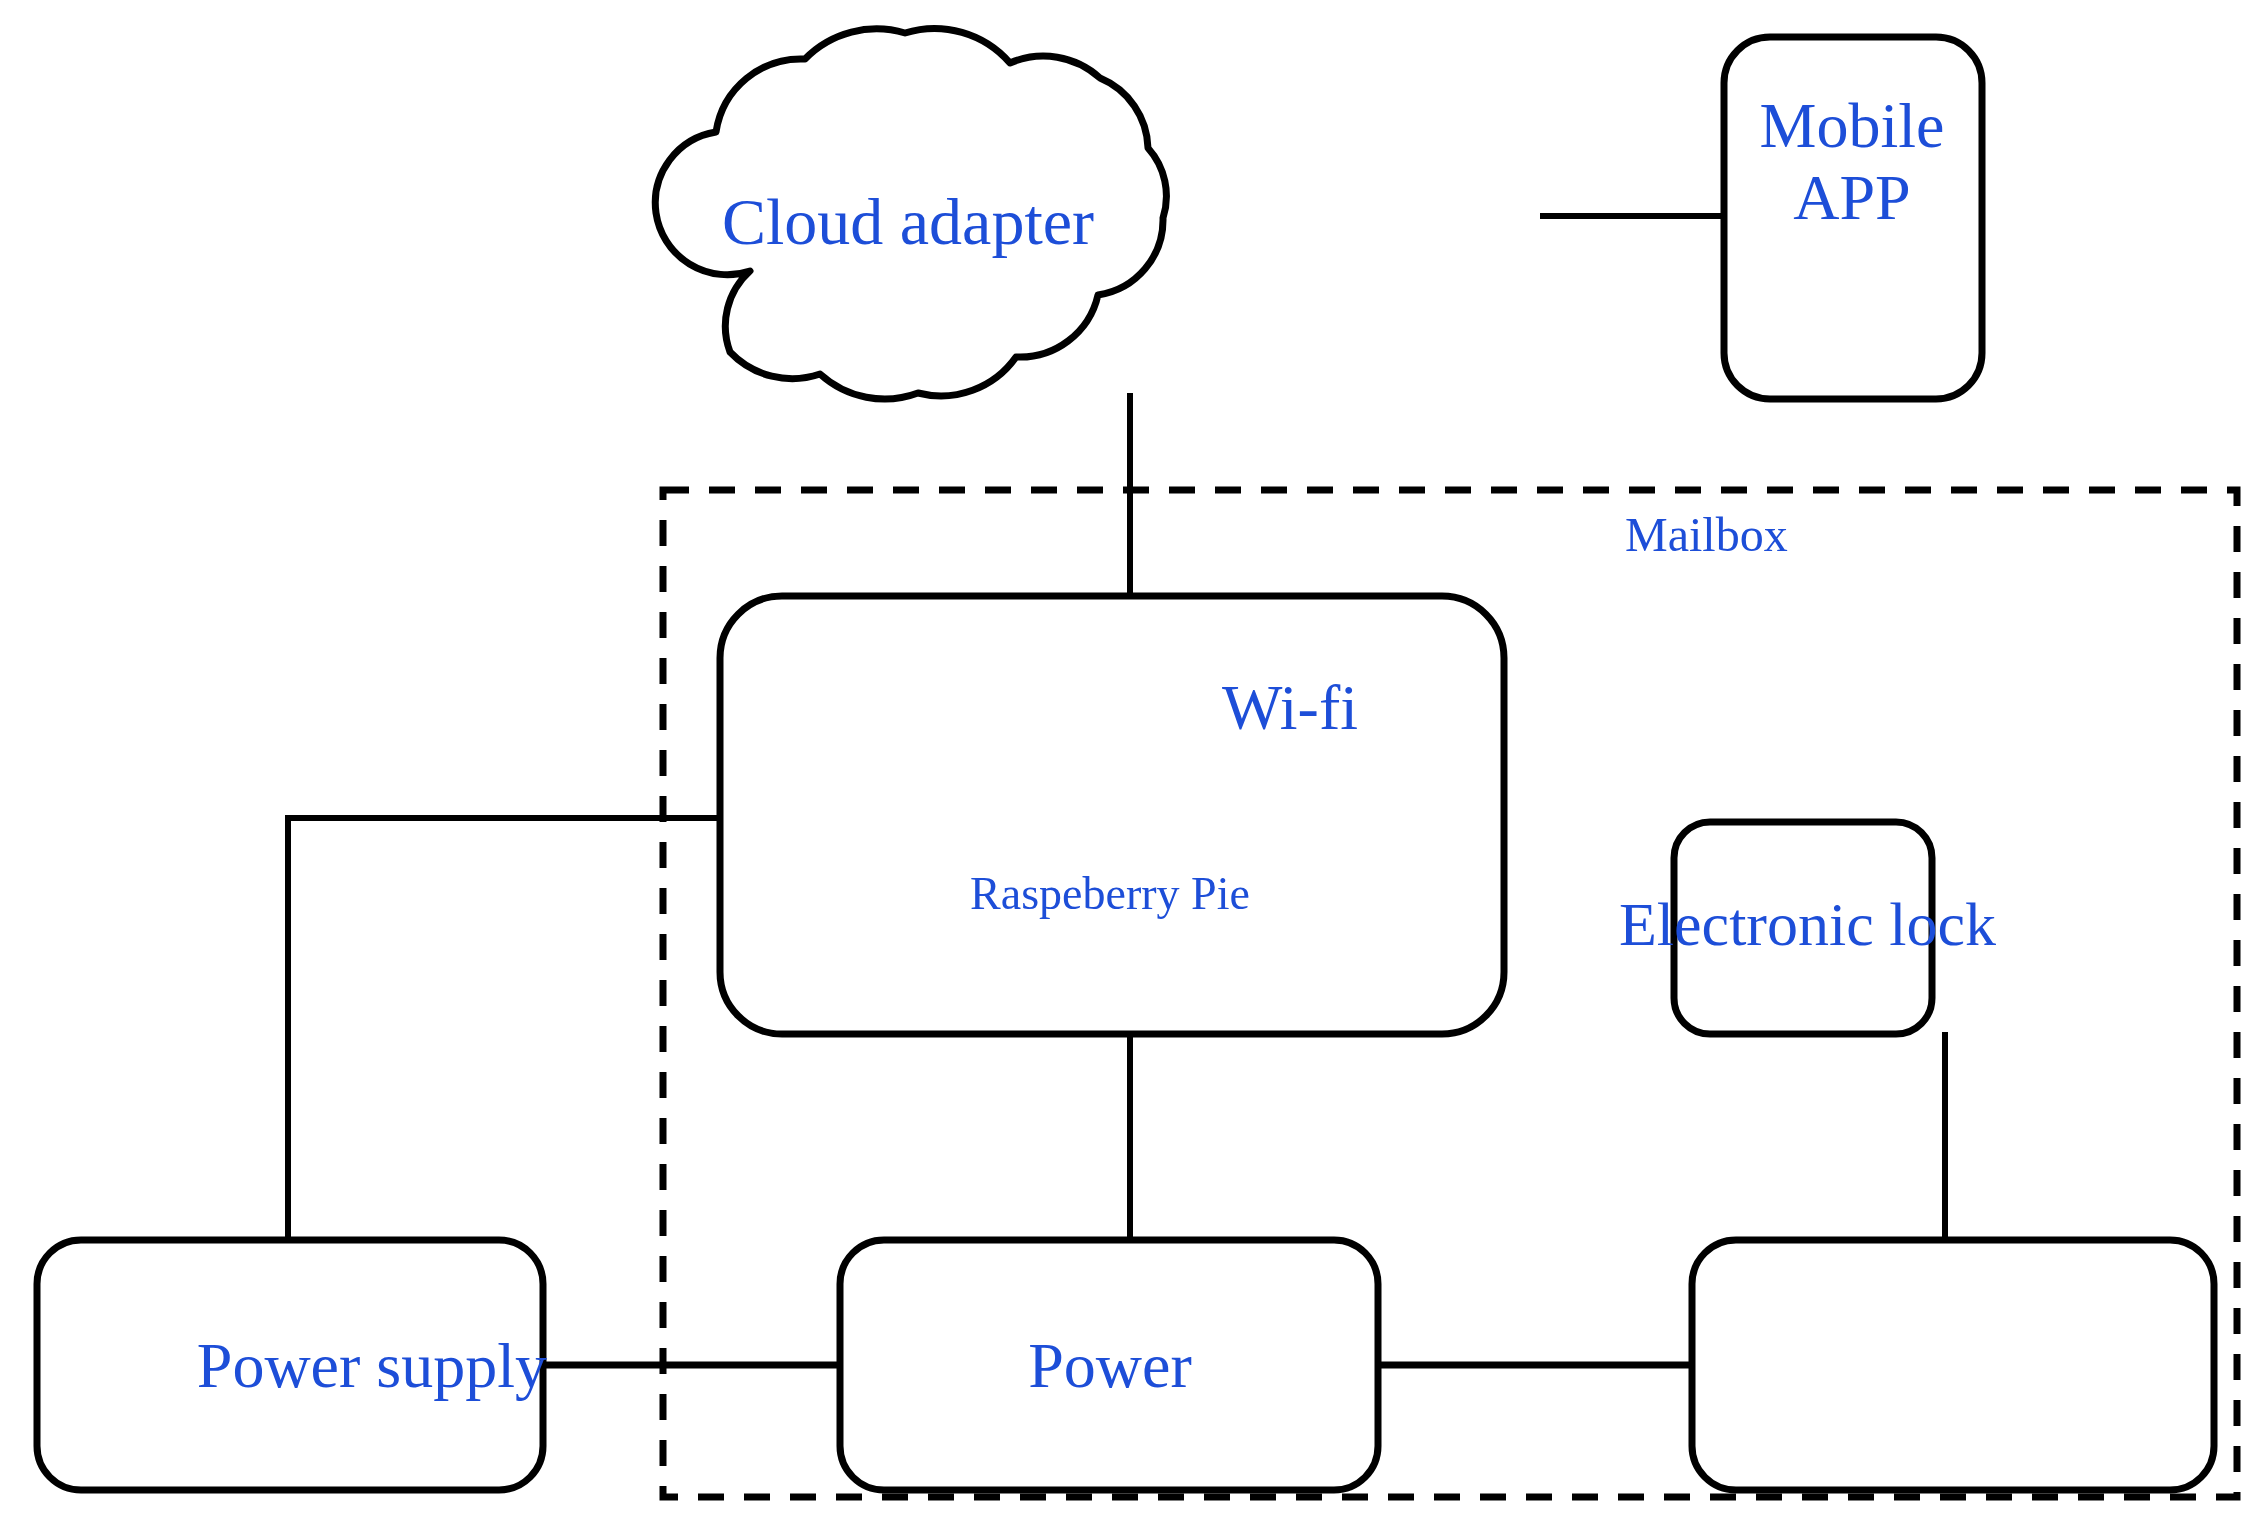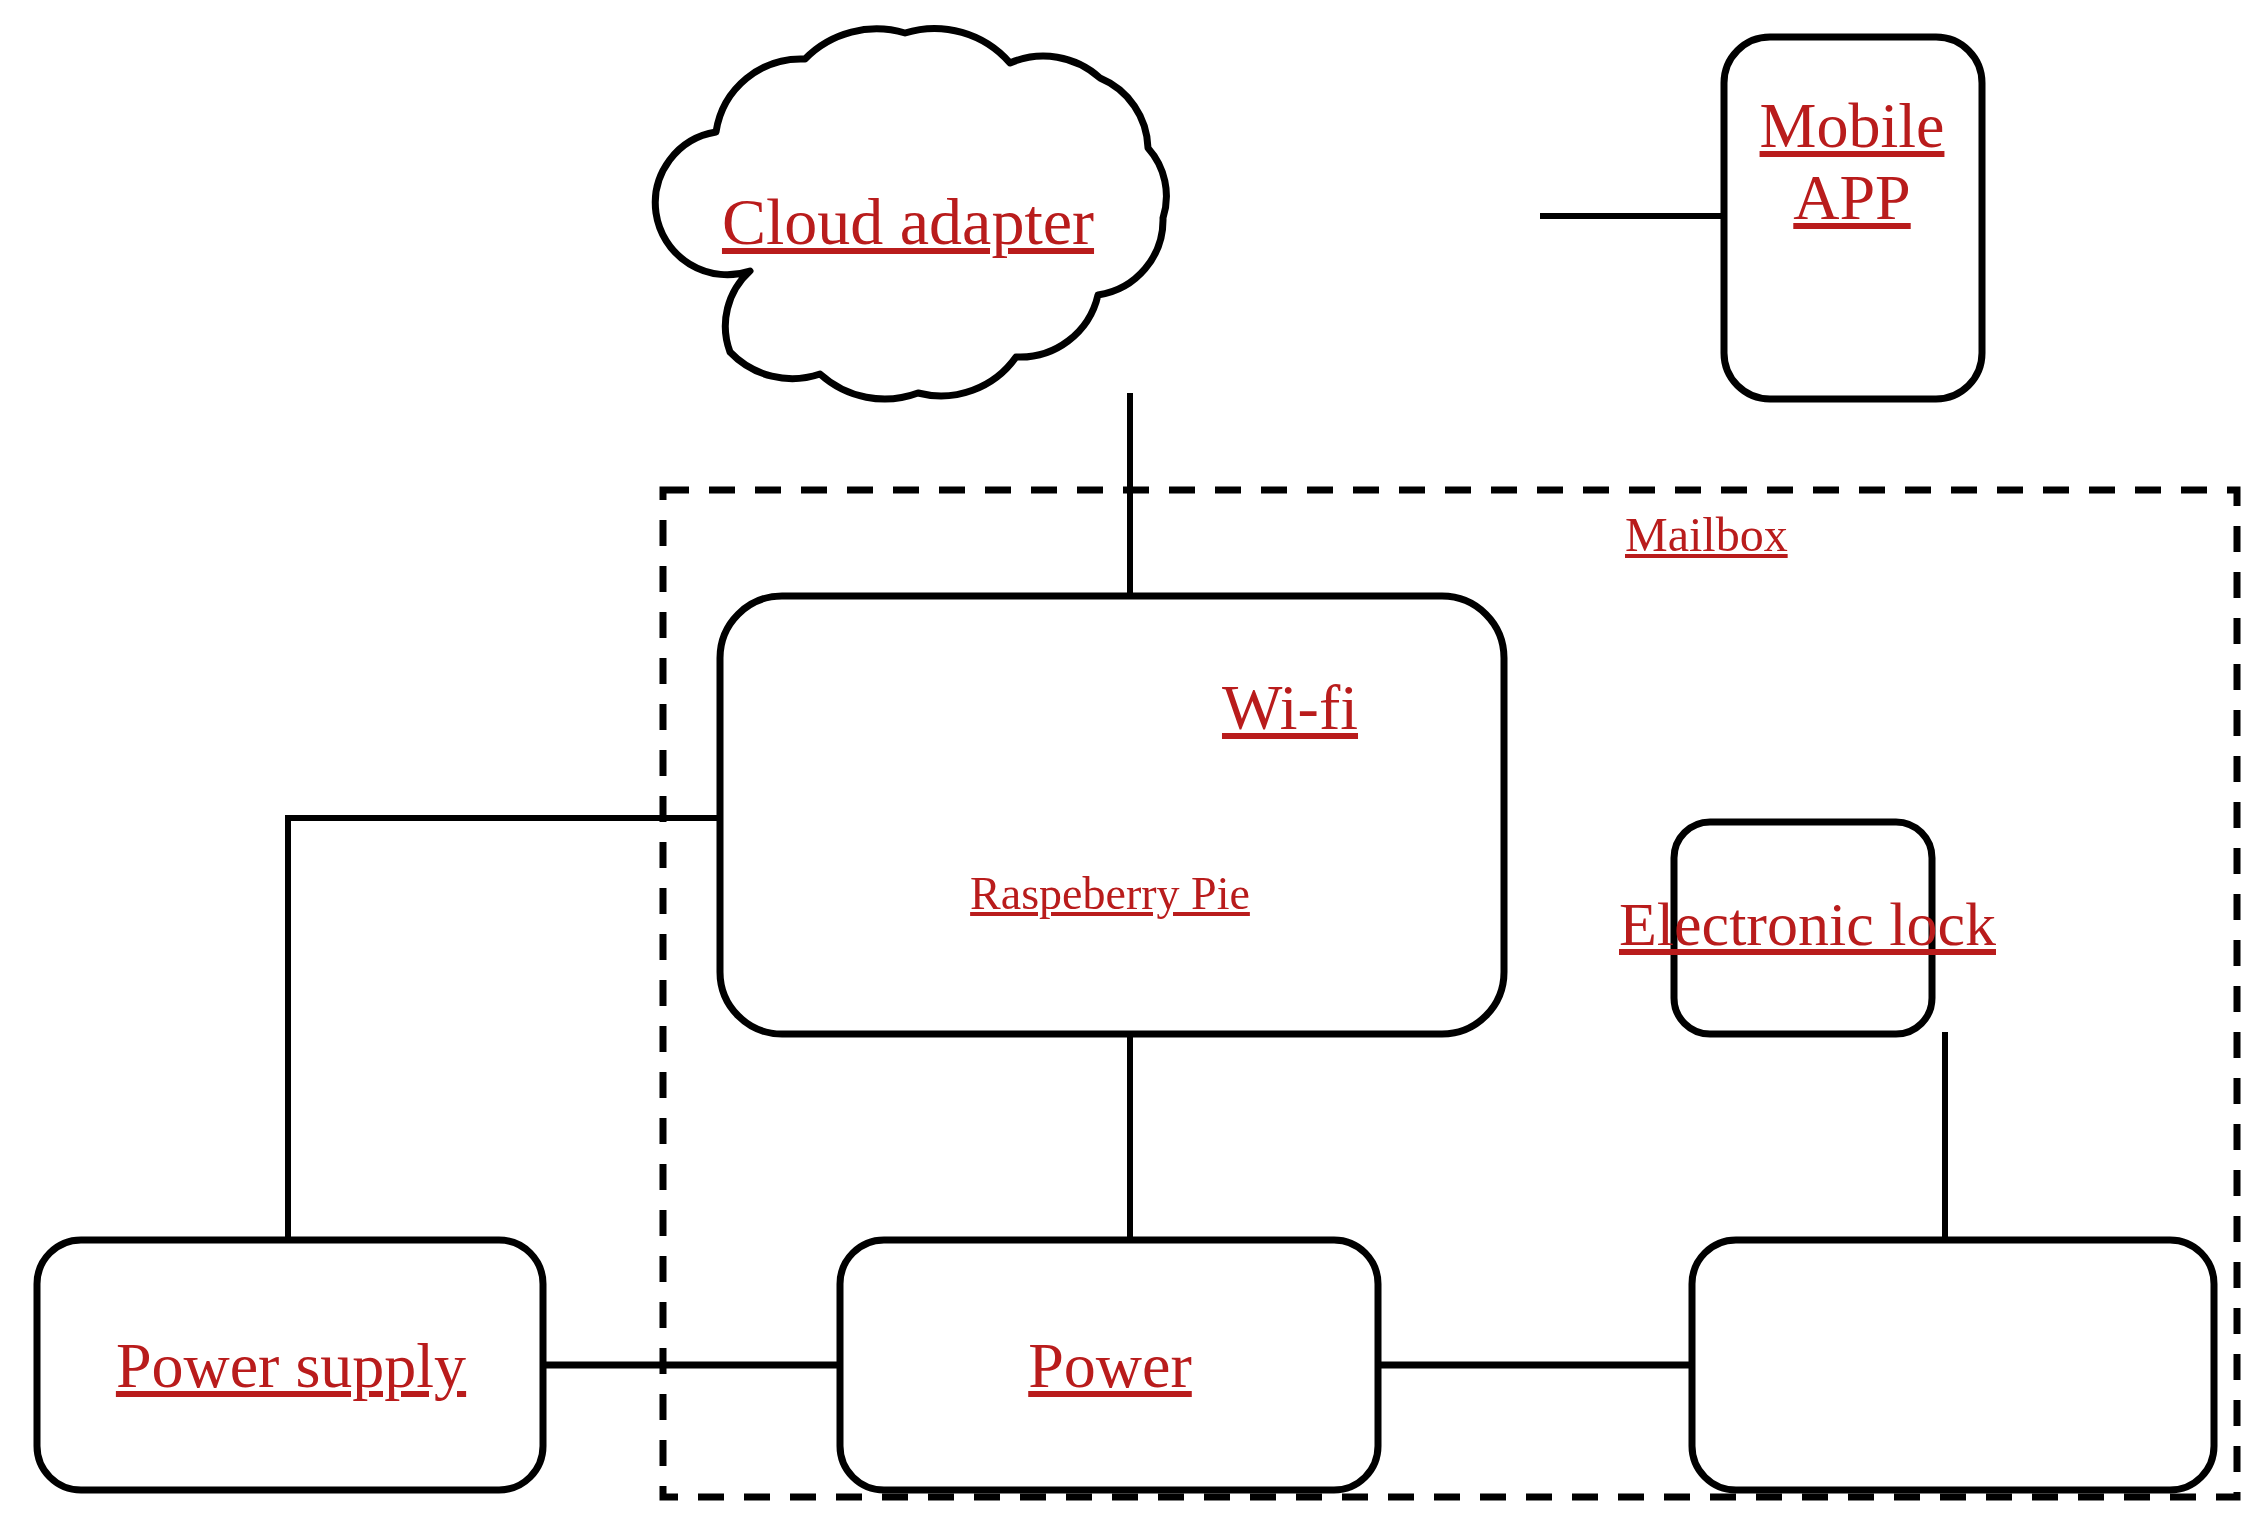--- a/index.html
+++ b/index.html
@@ -17,28 +17,27 @@
   }
   #diagram-svg {
     position: absolute;
     top: 0;
     left: 0;
     width: 2256px;
     height: 1523px;
   }
   .node-label {
     position: absolute;
-    color: #b91c1c;
+    color: #1d4ed8;
     font-family: "Liberation Serif", "DejaVu Serif", serif;
     font-weight: 400;
     line-height: 1.12;
     text-align: center;
     white-space: pre;
     user-select: none;
-    text-decoration: underline;
   }
   .lbl-cloud-server {
     left: 655px; top: 185px; width: 506px;
     font-size: 66px;
   }
   .lbl-mobile-app {
     left: 1722px; top: 90px; width: 260px;
     font-size: 64px;
   }
   .lbl-mailbox {
@@ -56,20 +55,21 @@
     left: 790px; top: 868px; width: 640px;
     font-size: 46px;
   }
   .lbl-electronic-lock {
     left: 1619px; top: 890px; width: 262px;
     font-size: 62px;
   }
   .lbl-power-supply {
     left: 35px; top: 1330px; width: 512px;
     font-size: 64px;
+    text-align: right;
   }
   .lbl-relay {
     left: 838px; top: 1330px; width: 544px;
     font-size: 64px;
   }
   .lbl-power-adapter {
     left: 1690px; top: 1330px; width: 528px;
     font-size: 64px;
   }
 </style>

